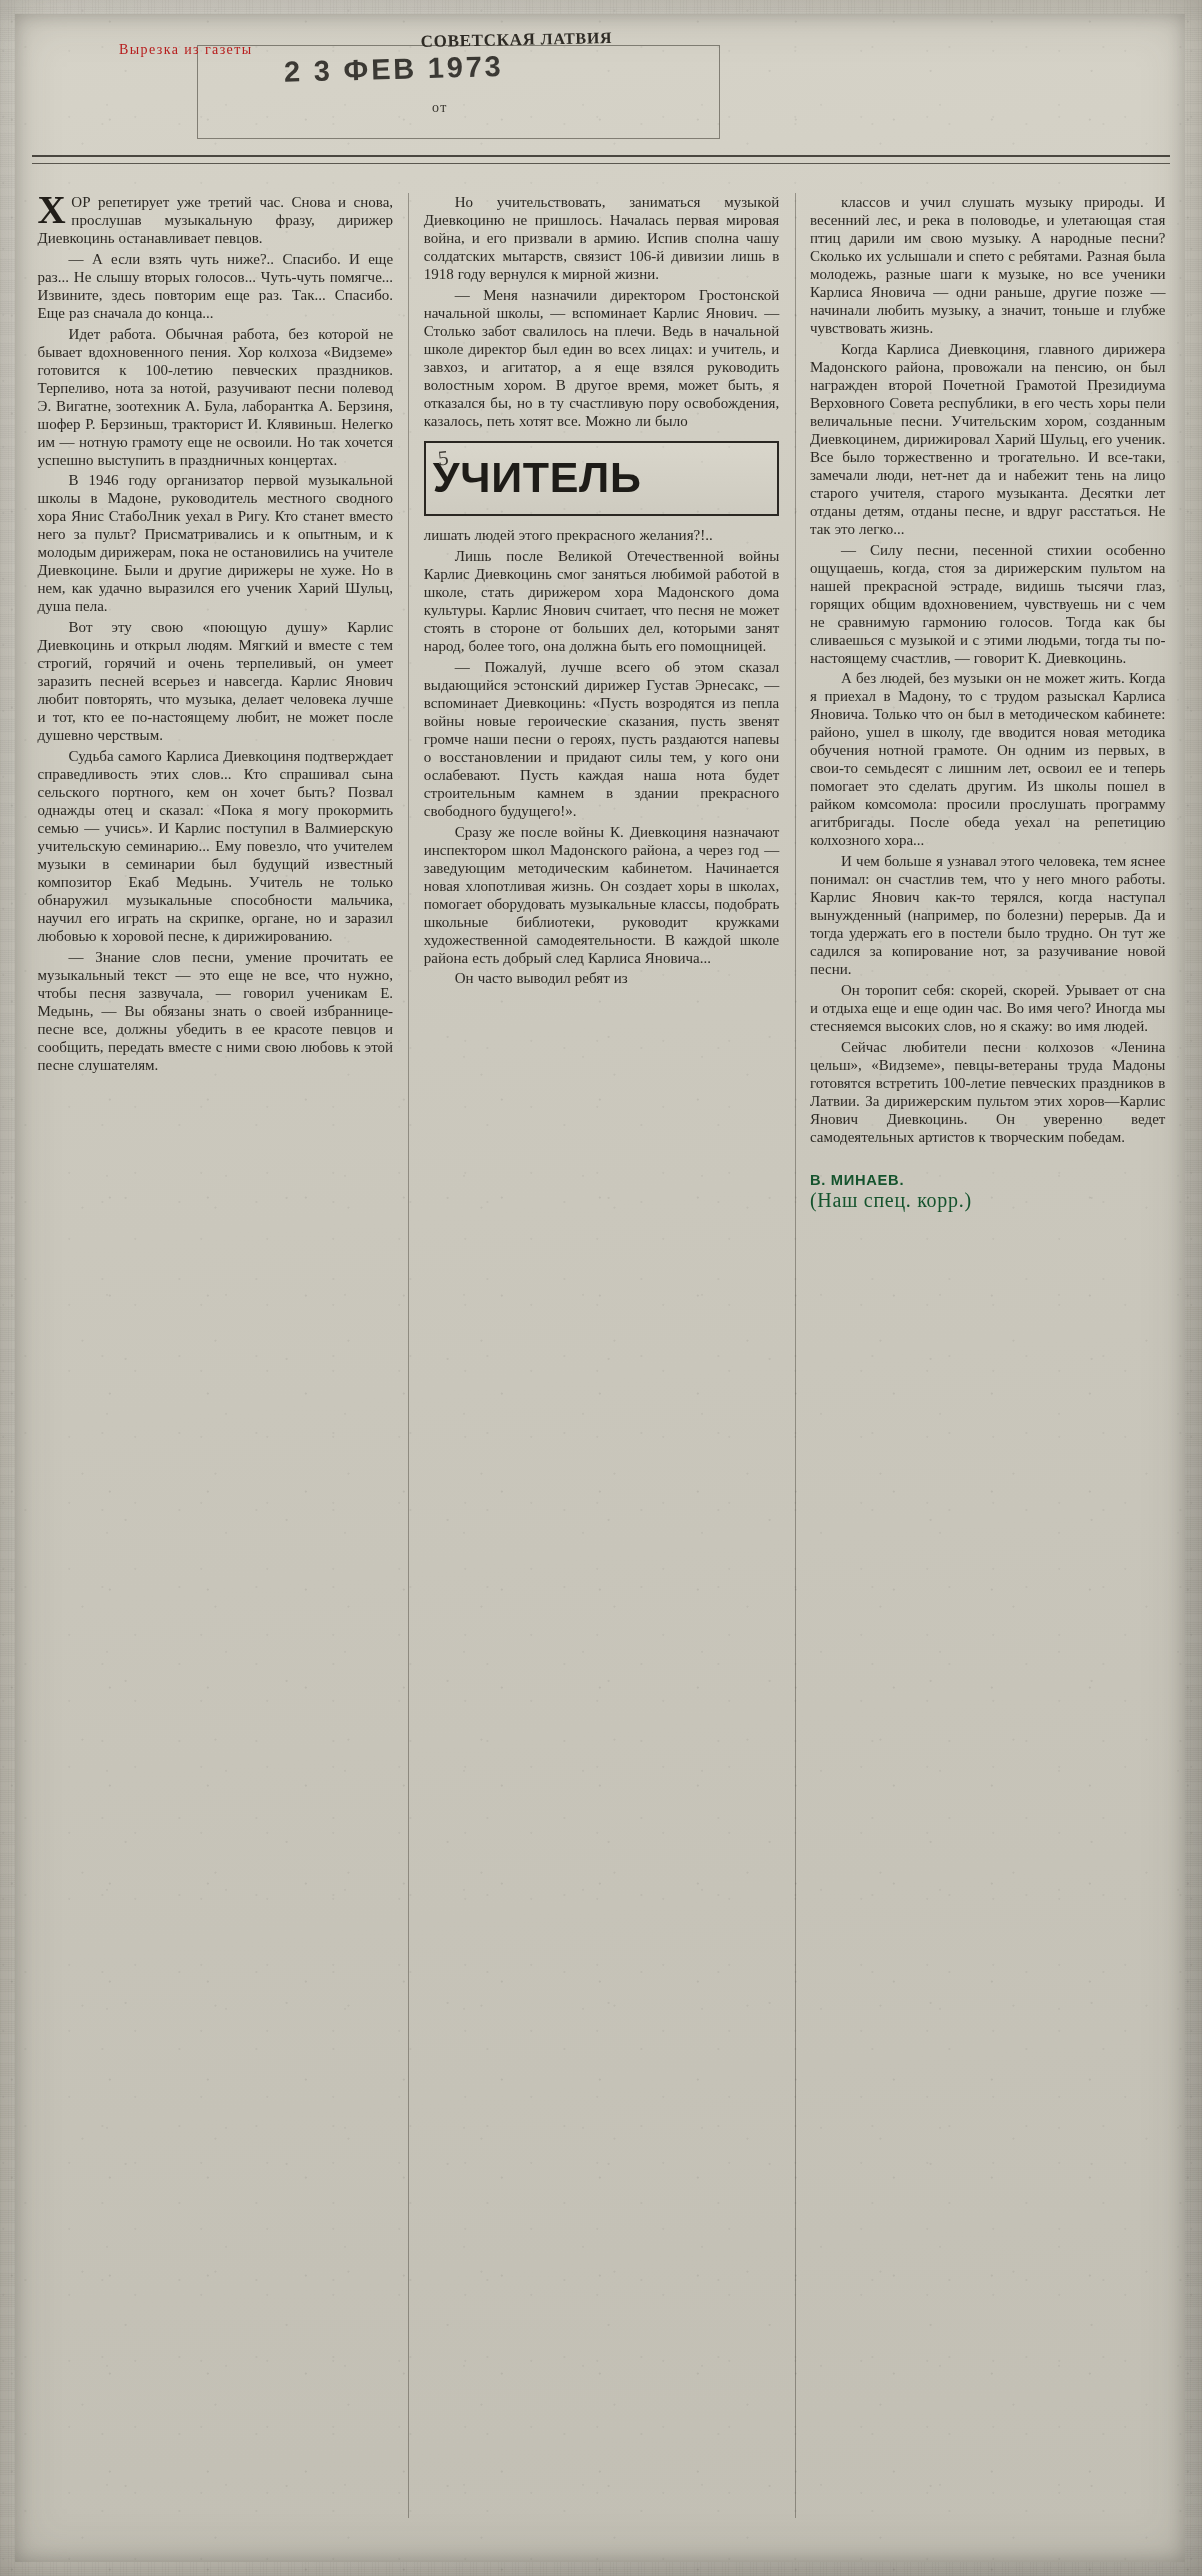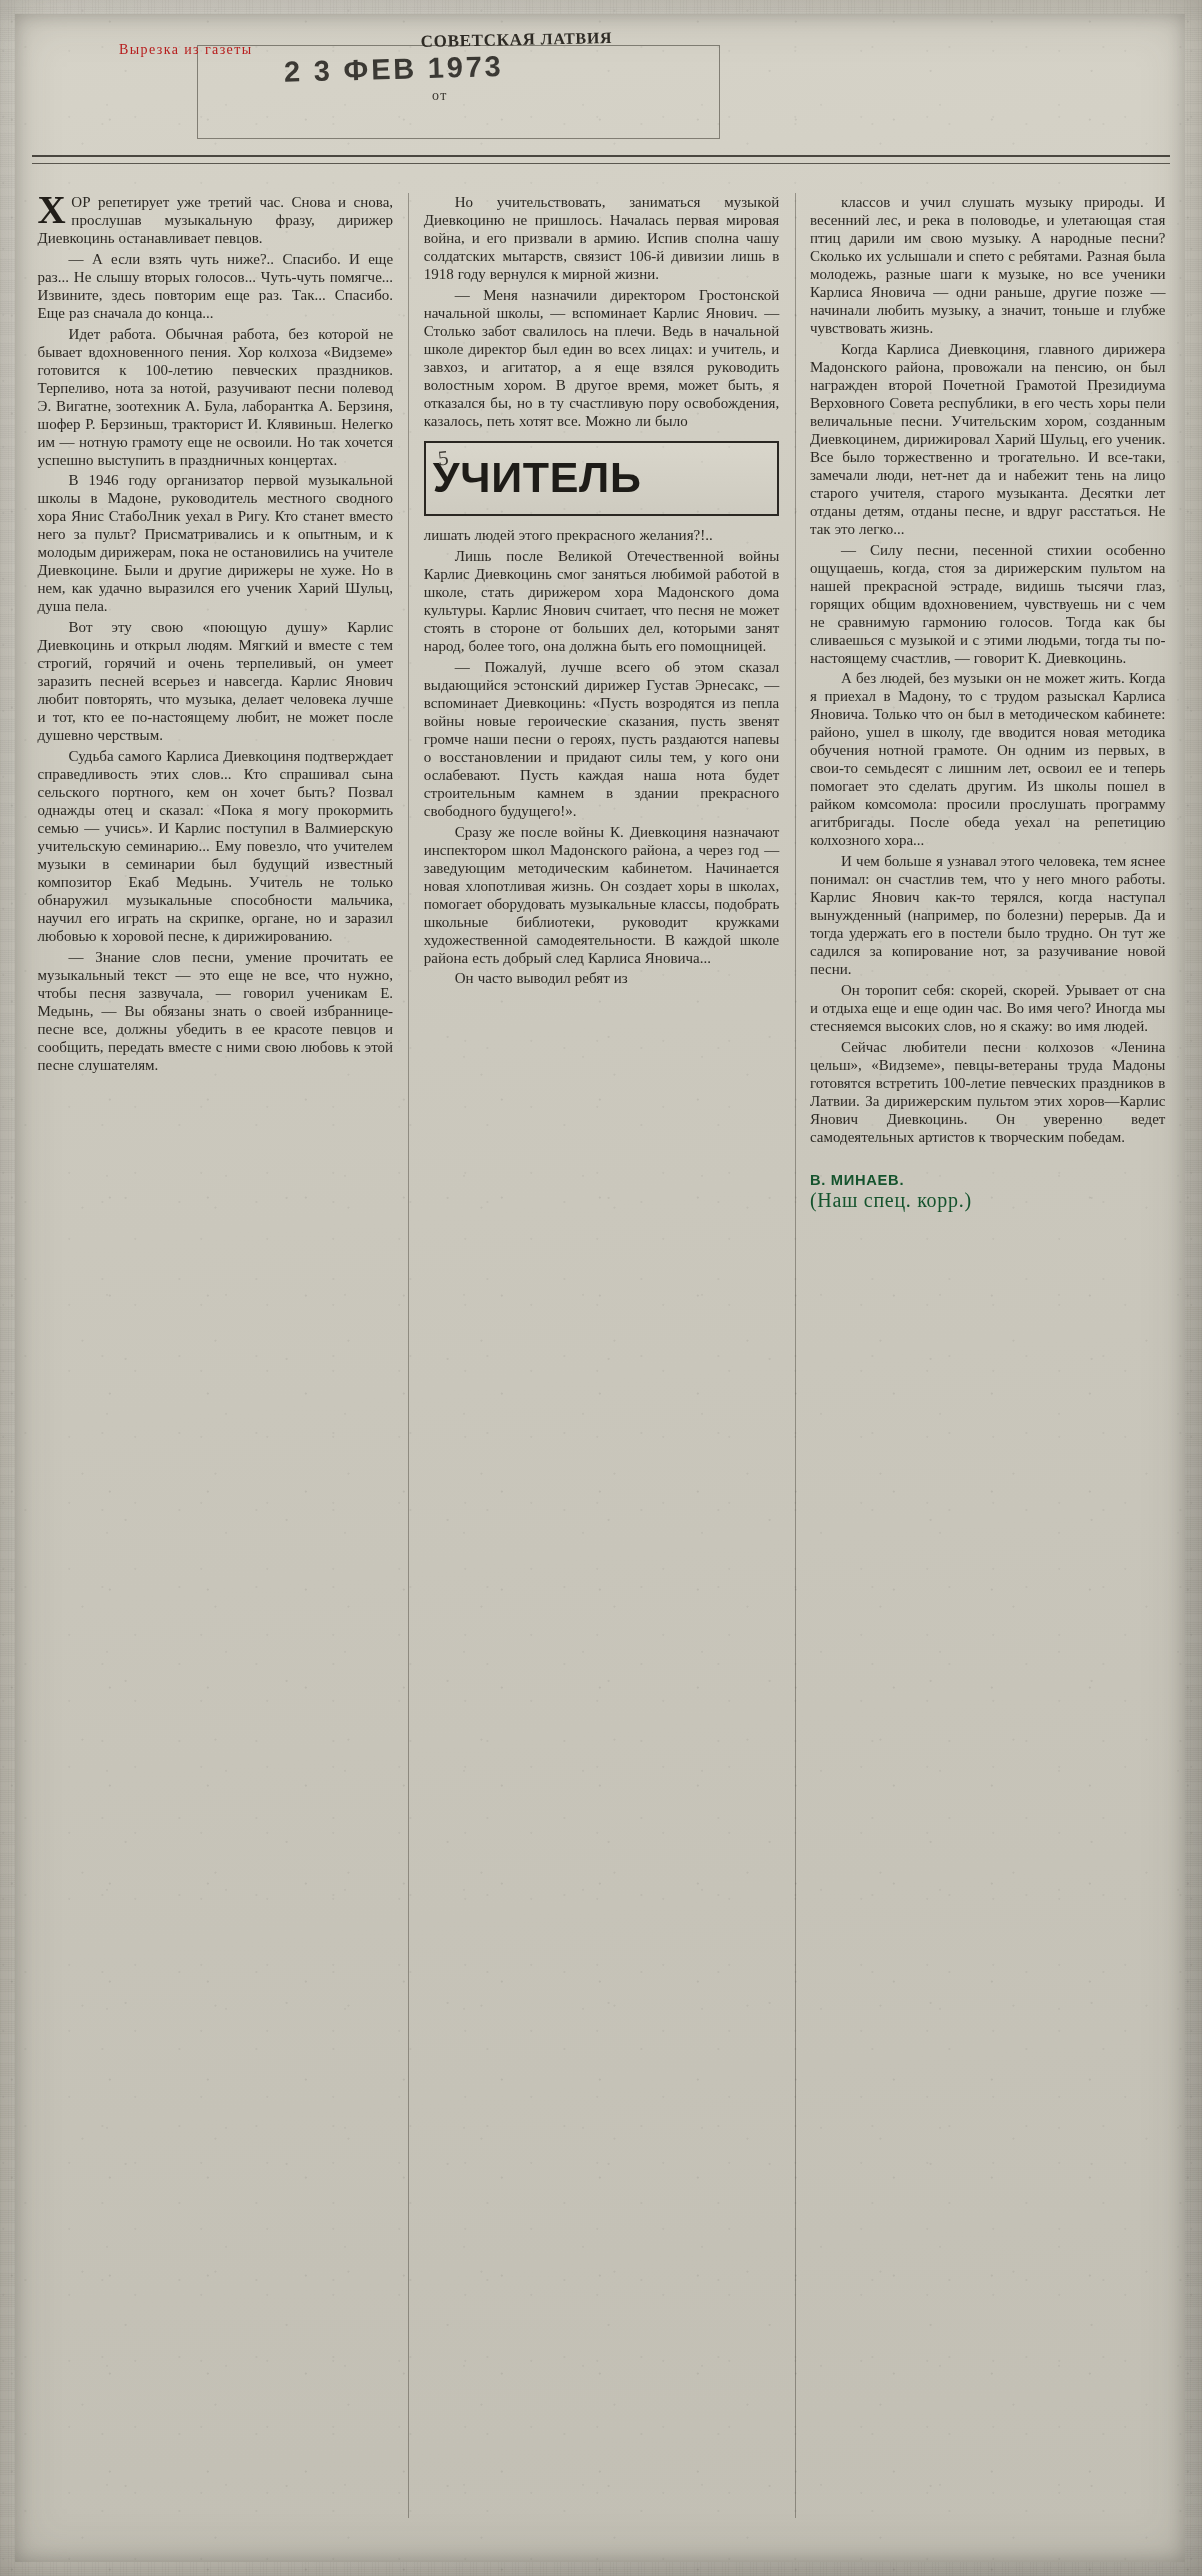--- a/index.html
+++ b/index.html
@@ -85,21 +85,21 @@
     left: 165px;
     top: 17px;
     width: 279px;
     height: 60px;
     border: 0px solid rgba(0,0,0,0.25);
     border-radius: 4.2px;
   }
   .mast-ot {
     position: absolute;
     left: 327px;
-    top: 61px;
+    top: 73px;
     font-size: 14px;
     letter-spacing: 1.4px;
     color: #3a3730;
   }
   .mast-box {
     position: absolute;
     left: 92px;
     top: 18px;
     width: 521px;
     height: 92px;

